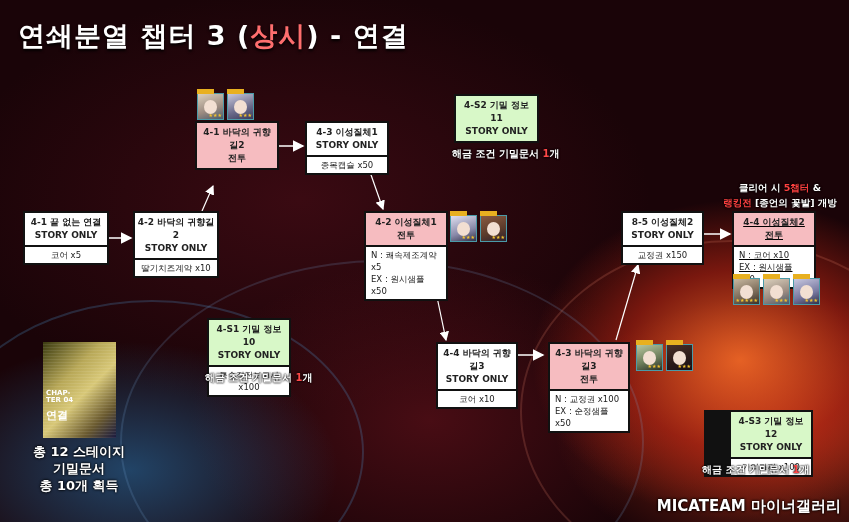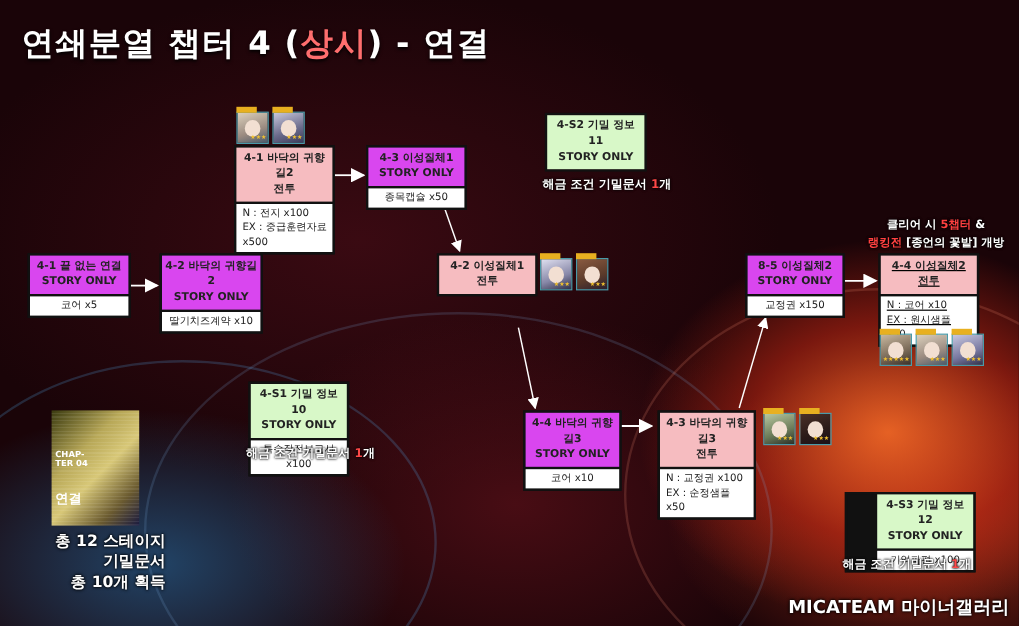--- a/index.html
+++ b/index.html
@@ -19,21 +19,21 @@
     position:absolute; left:18px; top:18px;
     font-size:27px; font-weight:bold; color:#ffffff; letter-spacing:1px;
     text-shadow:0 2px 3px #000;
   }
   .title .hl { color:#ff6e6e; }
   .node { position:absolute; border:2px solid #111; background:#111; }
   .node .head {
     text-align:center; font-size:9px; line-height:13px; color:#222;
     padding:3px 2px; font-weight:bold;
   }
-  .node.story .head { background:#d946ef; }
+  .node.story .head { background:#ffffff; }
   .node.battle .head { background:#f6bcc0; }
   .node.secret .head { background:#d8f8c8; }
   .node .body {
     background:#ffffff; margin-top:2px; font-size:8.5px; line-height:12px;
     color:#222; padding:2px 4px; text-align:center;
   }
   .node .body.left { text-align:left; padding-left:5px; }
   .unlock {
     position:absolute; font-size:10px; color:#fff; font-weight:bold;
     text-shadow:0 0 2px #000, 0 0 2px #000;
@@ -60,41 +60,41 @@
     font-size:9.5px; line-height:15px; color:#fff; font-weight:bold;
     text-shadow:0 0 2px #000, 0 0 2px #000;
   }
   .reward-note .red { color:#ff4040; }
   .chapter-art {
     position:absolute; left:43px; top:342px; width:73px; height:96px;
     background:
       repeating-linear-gradient(0deg, rgba(255,255,255,0.08) 0 1px, rgba(0,0,0,0) 1px 3px),
       linear-gradient(135deg,#3a3a10,#b8a858 35%,#d8c878 55%,#6a5a30 80%,#1a1a40);
   }
-  .chapter-art .lbl { position:absolute; left:3px; top:34px; font-size:7px; line-height:7px; color:#fff; font-weight:bold; }
+  .chapter-art .lbl { position:absolute; left:3px; top:48px; font-size:7px; line-height:7px; color:#fff; font-weight:bold; }
   .chapter-art .kor { position:absolute; left:3px; top:66px; font-size:11px; color:#fff; font-weight:bold; }
   .summary {
-    position:absolute; left:20px; top:443px; width:118px; text-align:right;
+    position:absolute; left:20px; top:443px; width:118px; text-align:center;
     color:#fff; font-weight:bold; font-size:13px; line-height:17px;
     text-shadow:0 0 2px #000, 0 0 3px #000;
   }
   .watermark {
     position:absolute; right:8px; bottom:6px; font-size:15px; font-weight:bold; color:#fff;
     text-shadow:0 0 2px #000, 0 0 3px #000;
   }
   svg.arrows { position:absolute; left:0; top:0; }
 </style>
 </head>
 <body>
 
 <div class="bg-arc" style="left:120px;top:260px;width:520px;height:360px;"></div>
 <div class="bg-arc" style="left:-60px;top:300px;width:420px;height:300px;border-color:rgba(80,170,230,0.22);"></div>
 <div class="bg-arc" style="left:520px;top:240px;width:420px;height:340px;border-color:rgba(255,150,120,0.18);"></div>
 
-<div class="title"><span>연쇄분열 챕터 4 (</span><span class="hl">상시</span><span>) - 연결</span></div>
+<div class="title"><span>연쇄분열 챕터 3 (</span><span class="hl">상시</span><span>) - 연결</span></div>
 
 <svg class="arrows" width="849" height="522">
   <defs>
     <marker id="ah" markerWidth="8" markerHeight="8" refX="7" refY="4" orient="auto">
       <path d="M0,0 L8,4 L0,8 Z" fill="#ffffff"></path>
     </marker>
   </defs>
   <line x1="108" y1="238" x2="131" y2="238" stroke="#fff" stroke-width="1.5" marker-end="url(#ah)"></line>
   <line x1="202" y1="211" x2="213" y2="186" stroke="#fff" stroke-width="1.2" marker-end="url(#ah)"></line>
   <line x1="277" y1="146" x2="303" y2="146" stroke="#fff" stroke-width="1.5" marker-end="url(#ah)"></line>
@@ -135,48 +135,48 @@
       <div class="tag"></div>
       <div class="face"></div>
       <div class="stars">★★★</div>
     </div>
 </div>
 <div class="node battle" style="left:195px;top:121px;width:80px;">
   <div class="head">
       <div>4-1 바닥의 귀향길2</div>
       <div>전투</div>
     </div>
+</div>
+
+<div class="node story" style="left:305px;top:121px;width:80px;">
+  <div class="head">
+      <div>4-3 이성질체1</div>
+      <div>STORY ONLY</div>
+    </div>
+  <div class="body">
+      <div>종목캡슐 x50</div>
+    </div>
+</div>
+
+<div class="node secret" style="left:454px;top:94px;width:81px;">
+  <div class="head">
+      <div>4-S2 기밀 정보11</div>
+      <div>STORY ONLY</div>
+    </div>
+</div>
+<div class="unlock" style="left:452px;top:147px;"><span>해금 조건 기밀문서 </span><span class="num">1</span><span>개</span></div>
+
+<div class="node battle" style="left:364px;top:211px;width:80px;">
+  <div class="head">
+      <div>4-2 이성질체1</div>
+      <div>전투</div>
+    </div>
   <div class="body left">
-      <div>N : 전지 x100</div>
-      <div>EX : 중급훈련자료 x500</div>
-    </div>
-</div>
-
-<div class="node story" style="left:305px;top:121px;width:80px;">
-  <div class="head">
-      <div>4-3 이성질체1</div>
-      <div>STORY ONLY</div>
-    </div>
-  <div class="body">
-      <div>종목캡슐 x50</div>
-    </div>
-</div>
-
-<div class="node secret" style="left:454px;top:94px;width:81px;">
-  <div class="head">
-      <div>4-S2 기밀 정보11</div>
-      <div>STORY ONLY</div>
-    </div>
-</div>
-<div class="unlock" style="left:452px;top:147px;"><span>해금 조건 기밀문서 </span><span class="num">1</span><span>개</span></div>
-
-<div class="node battle" style="left:364px;top:211px;width:80px;">
-  <div class="head">
-      <div>4-2 이성질체1</div>
-      <div>전투</div>
+      <div>N : 쾌속제조계약 x5</div>
+      <div>EX : 원시샘플 x50</div>
     </div>
 </div>
 <div class="portraits" style="left:450px;top:215px;">
   <div class="portrait" style="background:linear-gradient(160deg,#e0e0f0,#8888a8 60%,#303048);">
       <div class="tag"></div>
       <div class="face"></div>
       <div class="stars">★★★</div>
     </div>
   <div class="portrait" style="background:linear-gradient(160deg,#8a5a40,#5a3a2a 60%,#2a2030);">
       <div class="tag"></div>

